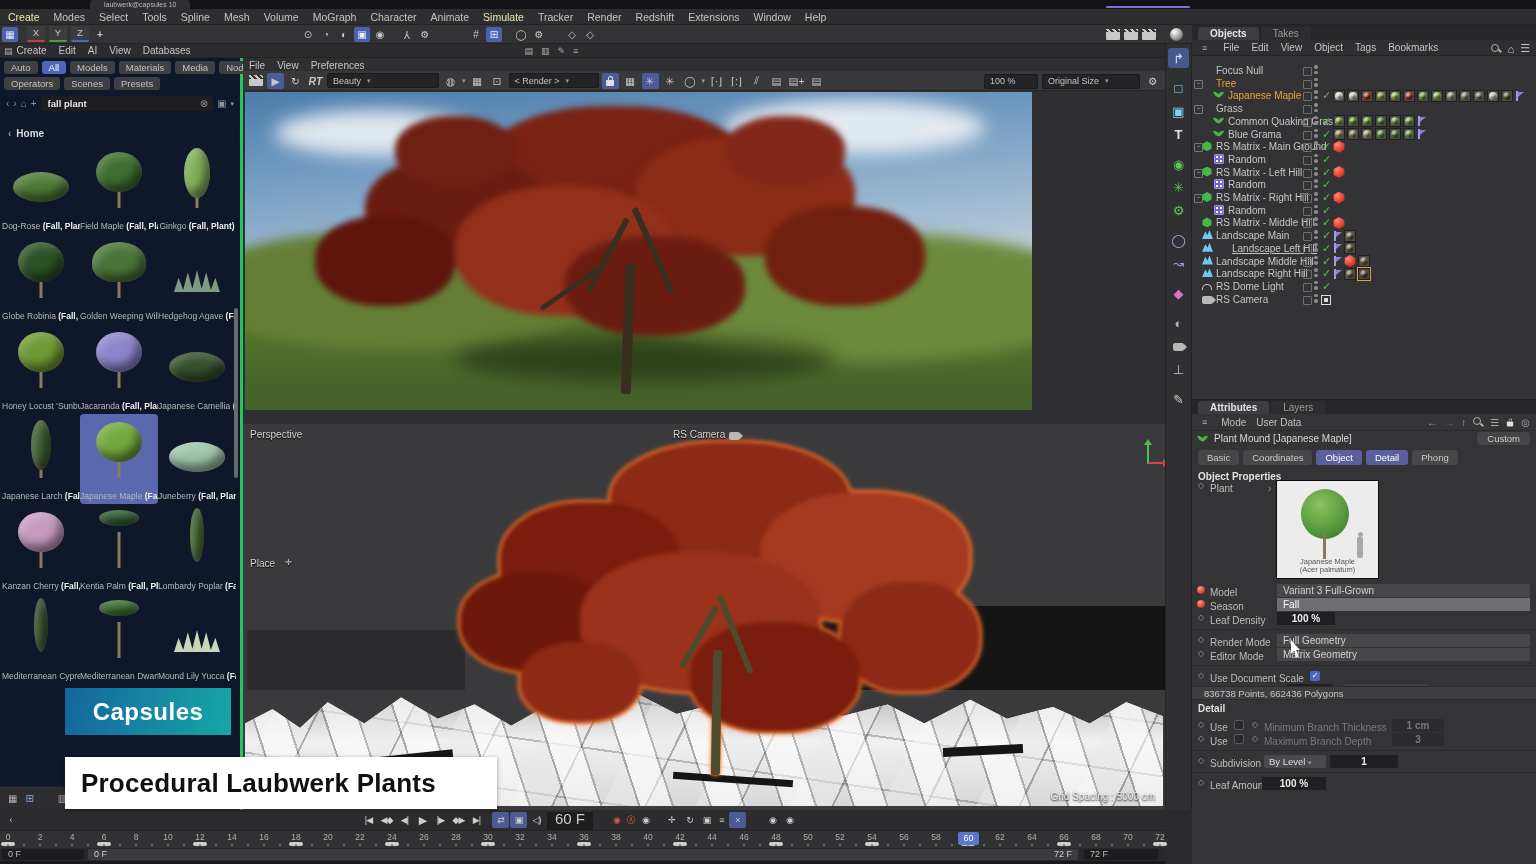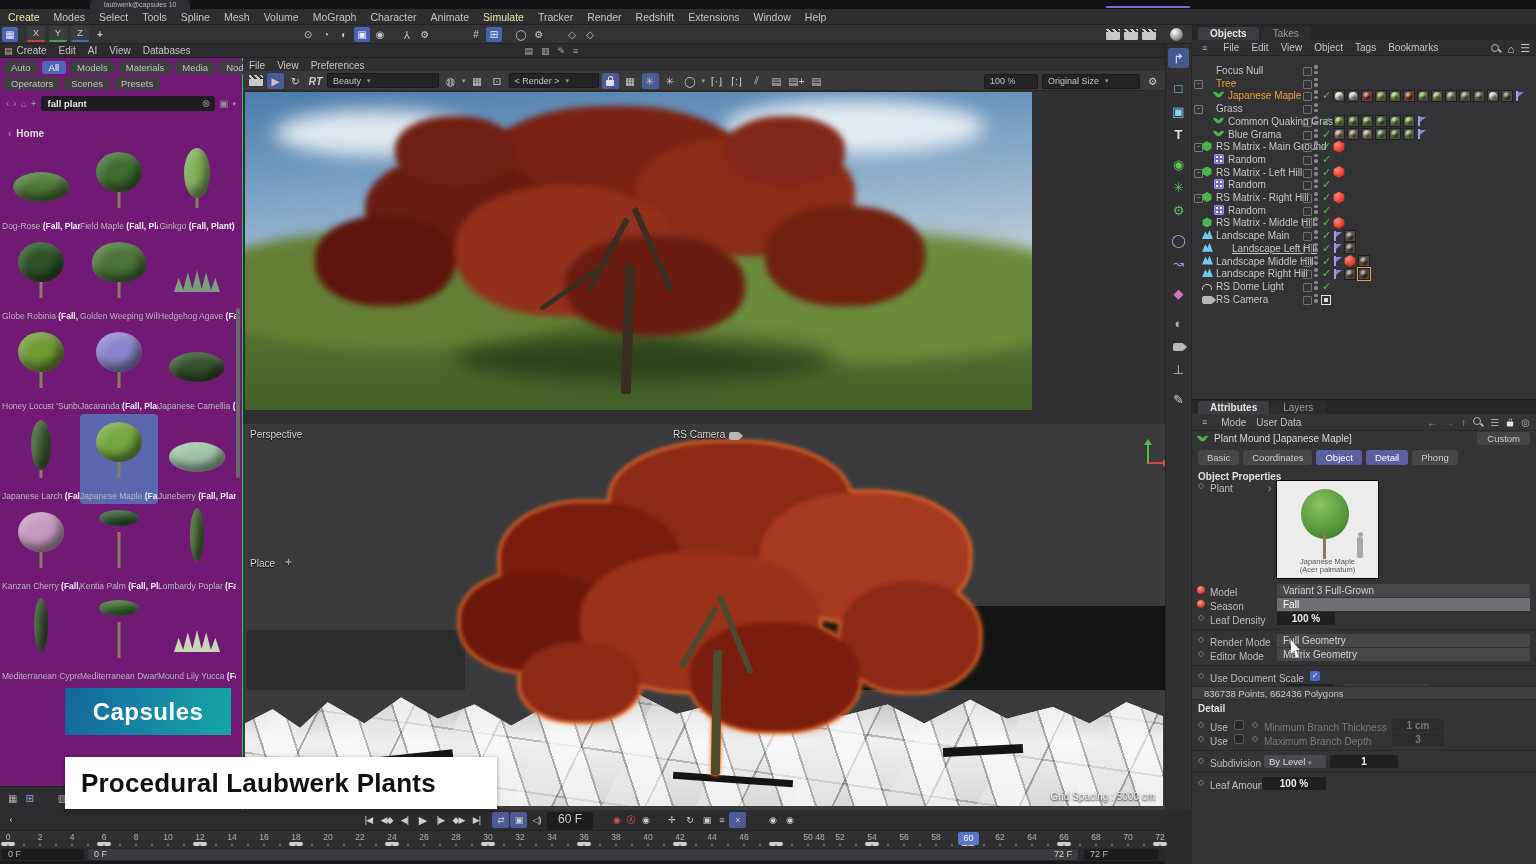--- a/index.html
+++ b/index.html
@@ -14,21 +14,21 @@
   .mi{font-size:10.5px;color:#c4c4c4;cursor:default;}
   .mi-hl{color:#e9e9a8;}
   #toolbar2{position:absolute;left:0;top:25px;width:1192px;height:19px;background:#333336;display:flex;align-items:center;border-bottom:1px solid #242426;box-sizing:border-box;}
   .tbtn{display:inline-flex;align-items:center;justify-content:center;height:15px;min-width:16px;margin:0 1px;border-radius:2px;color:#c6c6c6;font-size:10px;}
   .tbtn.blue{background:#4b63ac;color:#e8f0ff;}
   .axisb{width:18px;height:14px;background:#3c3c3f;border-radius:2px;text-align:center;font-size:9.5px;line-height:14px;margin:0 2px;border-bottom:2px solid;}
   #toolbar3{position:absolute;left:0;top:44px;width:1192px;height:14px;background:#2c2c2f;display:flex;align-items:center;border-bottom:1px solid #222;box-sizing:border-box;}
   #toolbar3 .mi{font-size:10px;}
   .tb3ic{color:#b0b0b0;font-size:9px;margin:0 4px;}
   
-  #asset-panel{position:absolute;left:0;top:58px;width:243px;height:752px;background:#701a75;border-right:1px solid #22c55e;box-sizing:border-box;}
+  #asset-panel{position:absolute;left:0;top:58px;width:243px;height:752px;background:#0f172a;border-right:3px solid #22c55e;box-sizing:border-box;}
   #filter-tabs,#filter-tabs2{display:flex;gap:4px;padding:3px 4px 0 4px;flex-wrap:nowrap;}
   .ftab{background:#3f3f42;border-radius:3px;padding:1px 7px;font-size:9.5px;color:#c2c2c2;white-space:nowrap;}
   .ftab.active{background:#5066b4;color:#fff;}
   #search-row{display:flex;align-items:center;gap:4px;padding:6px 6px 0 6px;}
   .nav-ic{color:#909090;font-size:10px;}
   #search-box{flex:1;display:flex;align-items:center;background:#1e1e20;border-radius:3px;height:15px;padding:0 5px;}
   #search-box input{flex:1;background:transparent;border:none;outline:none;color:#e6e6e6;font-size:9.5px;font-weight:bold;font-family:inherit;}
   #breadcrumb-row{display:flex;align-items:center;gap:5px;padding:17px 0 0 8px;font-size:10px;color:#dcdcdc;font-weight:bold;}
   #plant-grid{position:absolute;left:2px;top:86px;width:234px;display:grid;grid-template-columns:repeat(3,78px);}
   .pcell{height:90px;position:relative;padding-top:2px;box-sizing:border-box;}
@@ -175,21 +175,21 @@
   #plant-thumb .person::before{content:"";position:absolute;left:2px;top:0;width:5px;height:5px;border-radius:50%;background:#a8a8a8;}
   #plant-thumb .person::after{content:"";position:absolute;left:1px;top:5px;width:6px;height:21px;background:#a8a8a8;border-radius:2px;}
   #plant-thumb .tcap{position:absolute;left:0;right:0;bottom:4px;text-align:center;font-size:7.5px;color:#555;line-height:8px;}
   .hsep{position:absolute;left:0;width:100%;height:1px;background:#2a2a2d;}
   
   #timeline{position:absolute;left:0;top:810px;width:1165px;height:54px;background:#2c2c2f;}
   #transport{position:absolute;left:0;top:0;width:100%;height:20px;display:flex;align-items:center;}
   .tpb{position:absolute;top:2px;width:17px;height:16px;display:flex;align-items:center;justify-content:center;font-size:9px;color:#cfcfcf;border-radius:2px;letter-spacing:-1px;}
   .tpb.blue{background:#4c5a96;}
   .tpb.red{color:#e05548;}
-  #frame-field{position:absolute;left:547px;top:2px;width:46px;height:32px;background:#1d1d1f;border-radius:2px;text-align:center;line-height:14px;font-size:12px;color:#ccc;}
+  #frame-field{position:absolute;left:547px;top:2px;width:46px;height:32px;background:#1d1d1f;border-radius:2px;text-align:center;line-height:14px;font-size:15px;color:#ccc;}
   #ruler{position:absolute;left:0;top:20px;width:100%;height:18px;background:#313134;border-top:1px solid #242427;}
   .rnum{position:absolute;top:1px;font-size:8.5px;color:#b0b0b0;transform:translateX(-50%);}
   .rmark{position:absolute;top:11px;width:14px;height:4px;border-radius:2px;background:#cfcfcf;transform:translateX(-50%);}
   .rdot{position:absolute;top:13px;width:2px;height:2px;border-radius:50%;background:#7e7e80;transform:translateX(-50%);}
   #playhead{position:absolute;left:948px;top:1px;width:21px;height:13px;background:#5a76c8;border-radius:2px;color:#fff;font-size:9px;text-align:center;line-height:13px;}
   #range-row{position:absolute;left:0;top:38px;width:100%;height:13px;background:#28282b;}
   .rfield{position:absolute;top:1px;height:11px;background:#1c1c1e;border-radius:2px;font-size:9px;color:#bbb;line-height:11px;padding:0 6px;box-sizing:border-box;}
   #range-slider{position:absolute;left:88px;top:1px;width:990px;height:11px;background:#3b3b3f;border-radius:2px;font-size:9px;color:#cfcfcf;line-height:11px;}
   #range-slider .rs-l{position:absolute;left:6px;}
   #range-slider .rs-r{position:absolute;right:6px;}
@@ -1100,21 +1100,21 @@
         <span class="rnum" style="left: 680px;">42</span>
         <span class="rdot" style="left: 696px;"></span>
         <span class="rdot" style="left: 712px;"></span>
         <span class="rnum" style="left: 712px;">44</span>
         <span class="rdot" style="left: 728px;"></span>
         <span class="rdot" style="left: 744px;"></span>
         <span class="rnum" style="left: 744px;">46</span>
         <span class="rdot" style="left: 760px;"></span>
         <span class="rmark" style="left: 776px;"></span>
         <span class="rdot" style="left: 776px;"></span>
-        <span class="rnum" style="left: 776px; margin-left: 44px;">48</span>
+        <span class="rnum" style="left: 776px;">48</span>
         <span class="rdot" style="left: 792px;"></span>
         <span class="rdot" style="left: 808px;"></span>
         <span class="rnum" style="left: 808px;">50</span>
         <span class="rdot" style="left: 824px;"></span>
         <span class="rdot" style="left: 840px;"></span>
         <span class="rnum" style="left: 840px;">52</span>
         <span class="rdot" style="left: 856px;"></span>
         <span class="rmark" style="left: 872px;"></span>
         <span class="rdot" style="left: 872px;"></span>
         <span class="rnum" style="left: 872px;">54</span>

